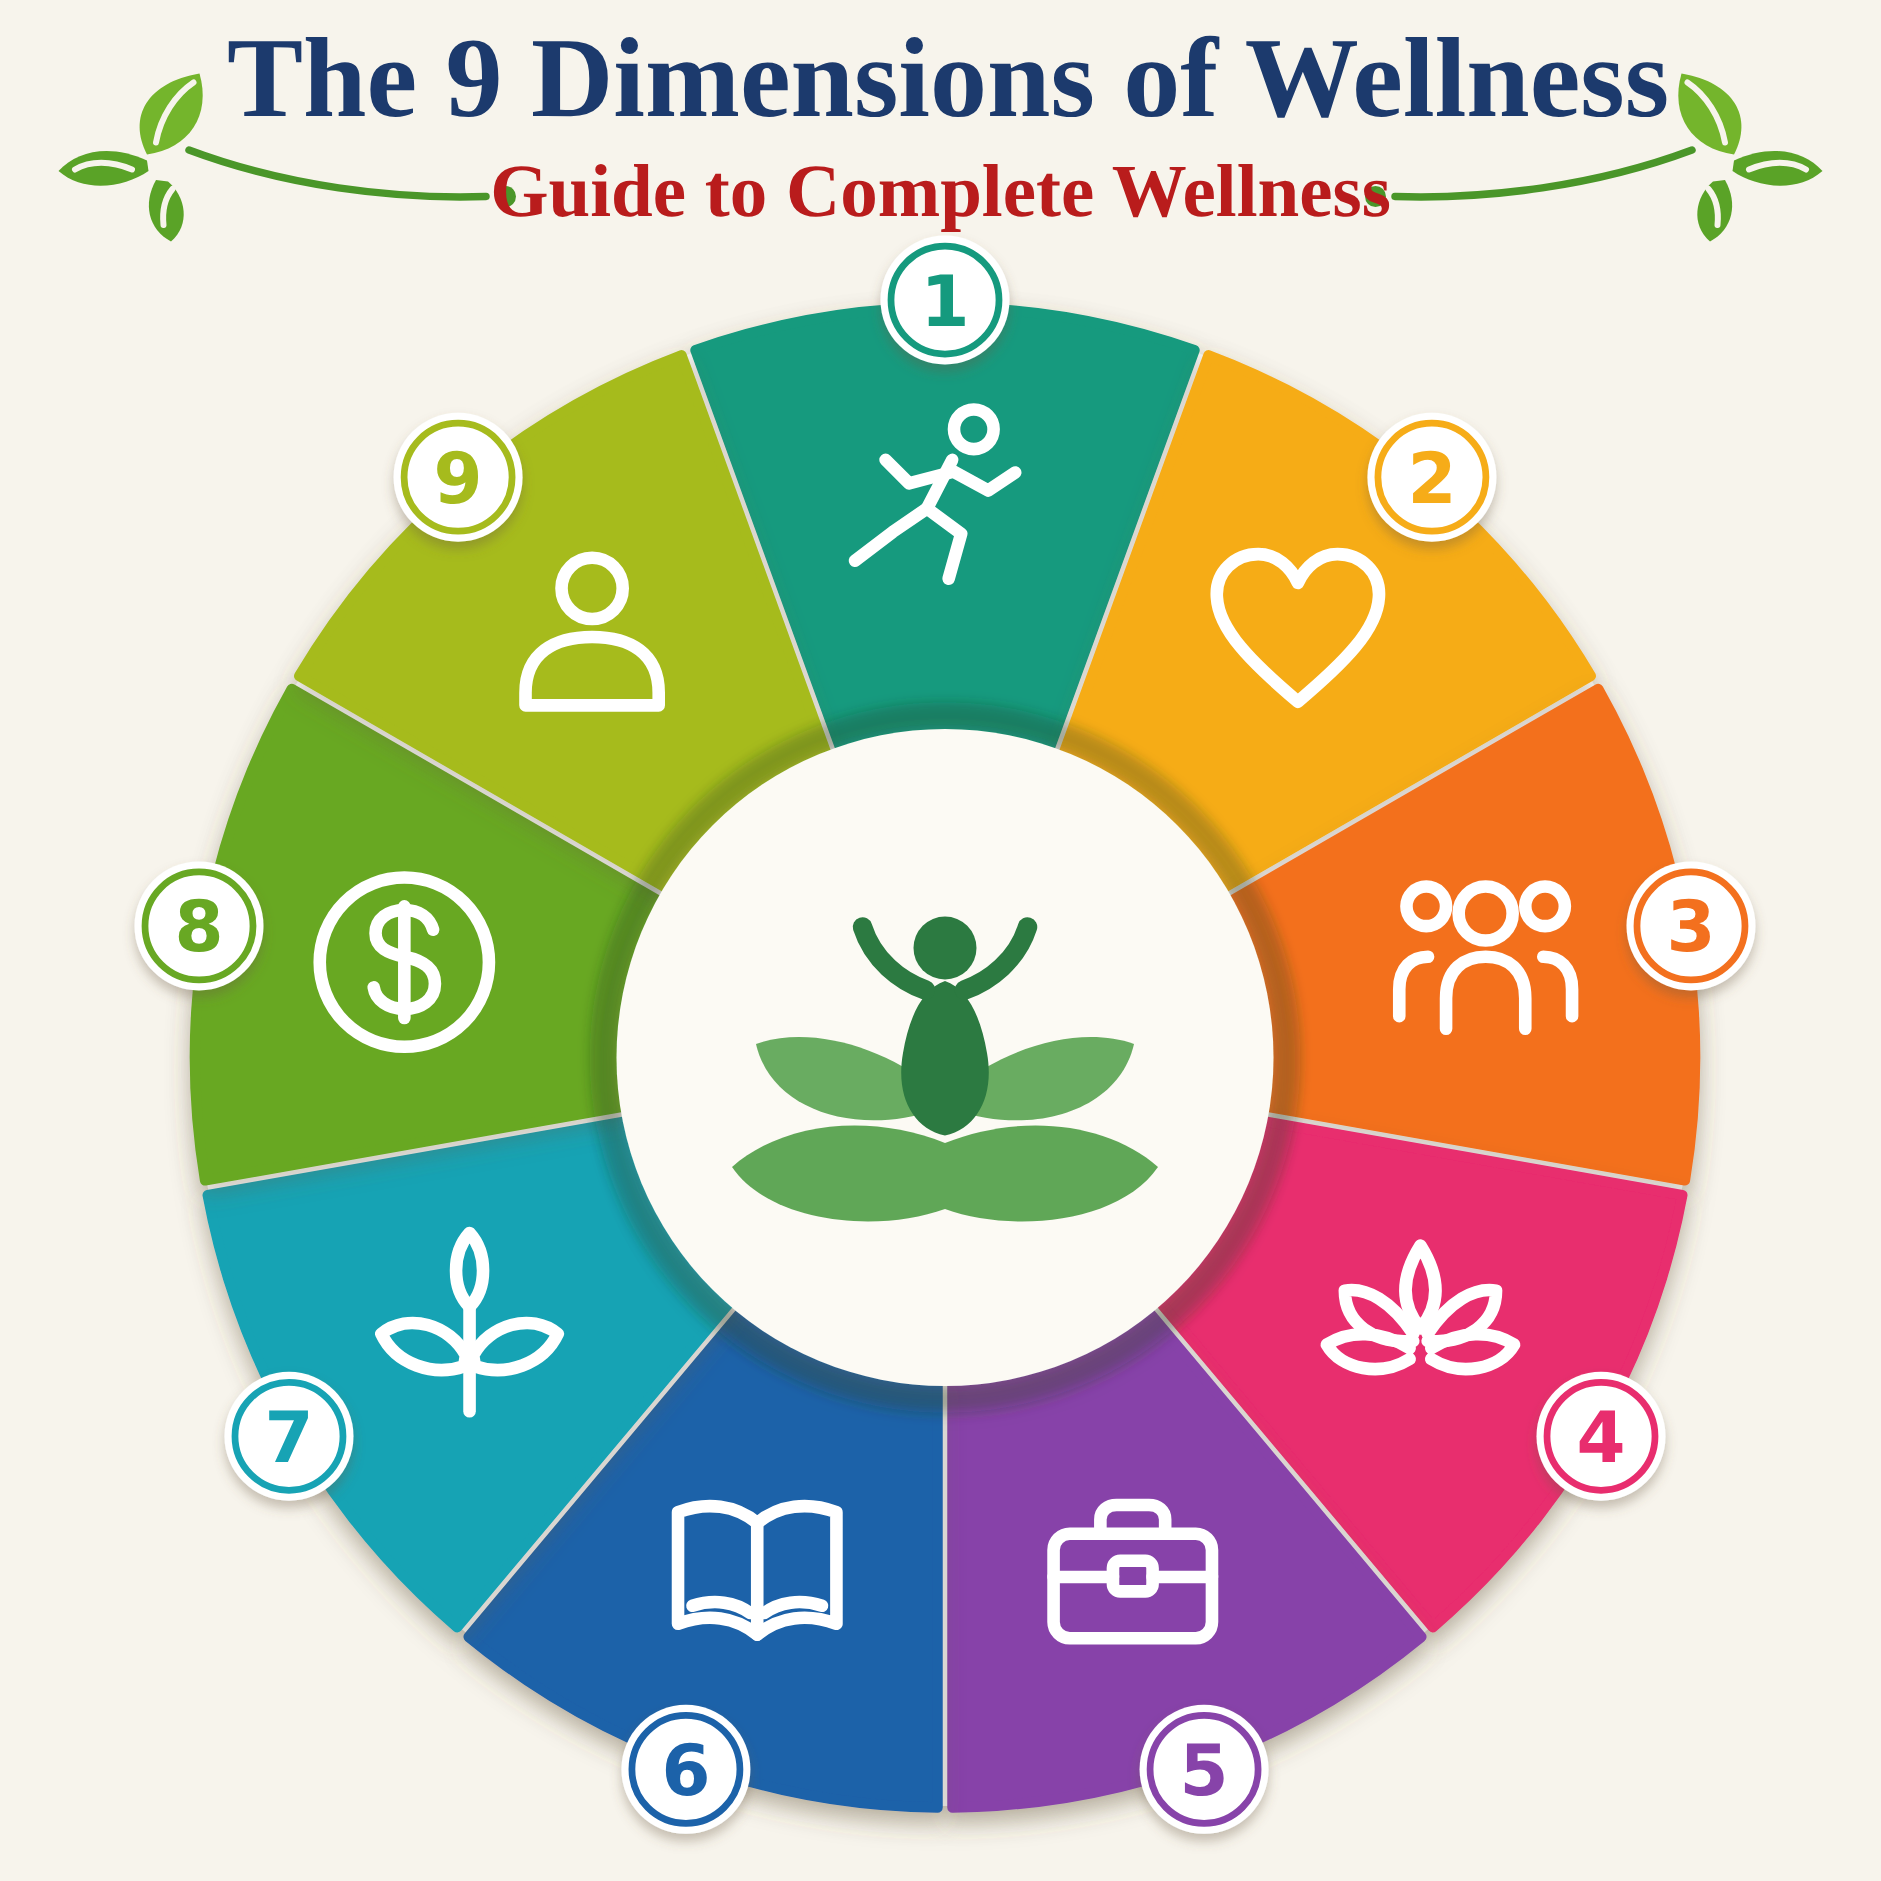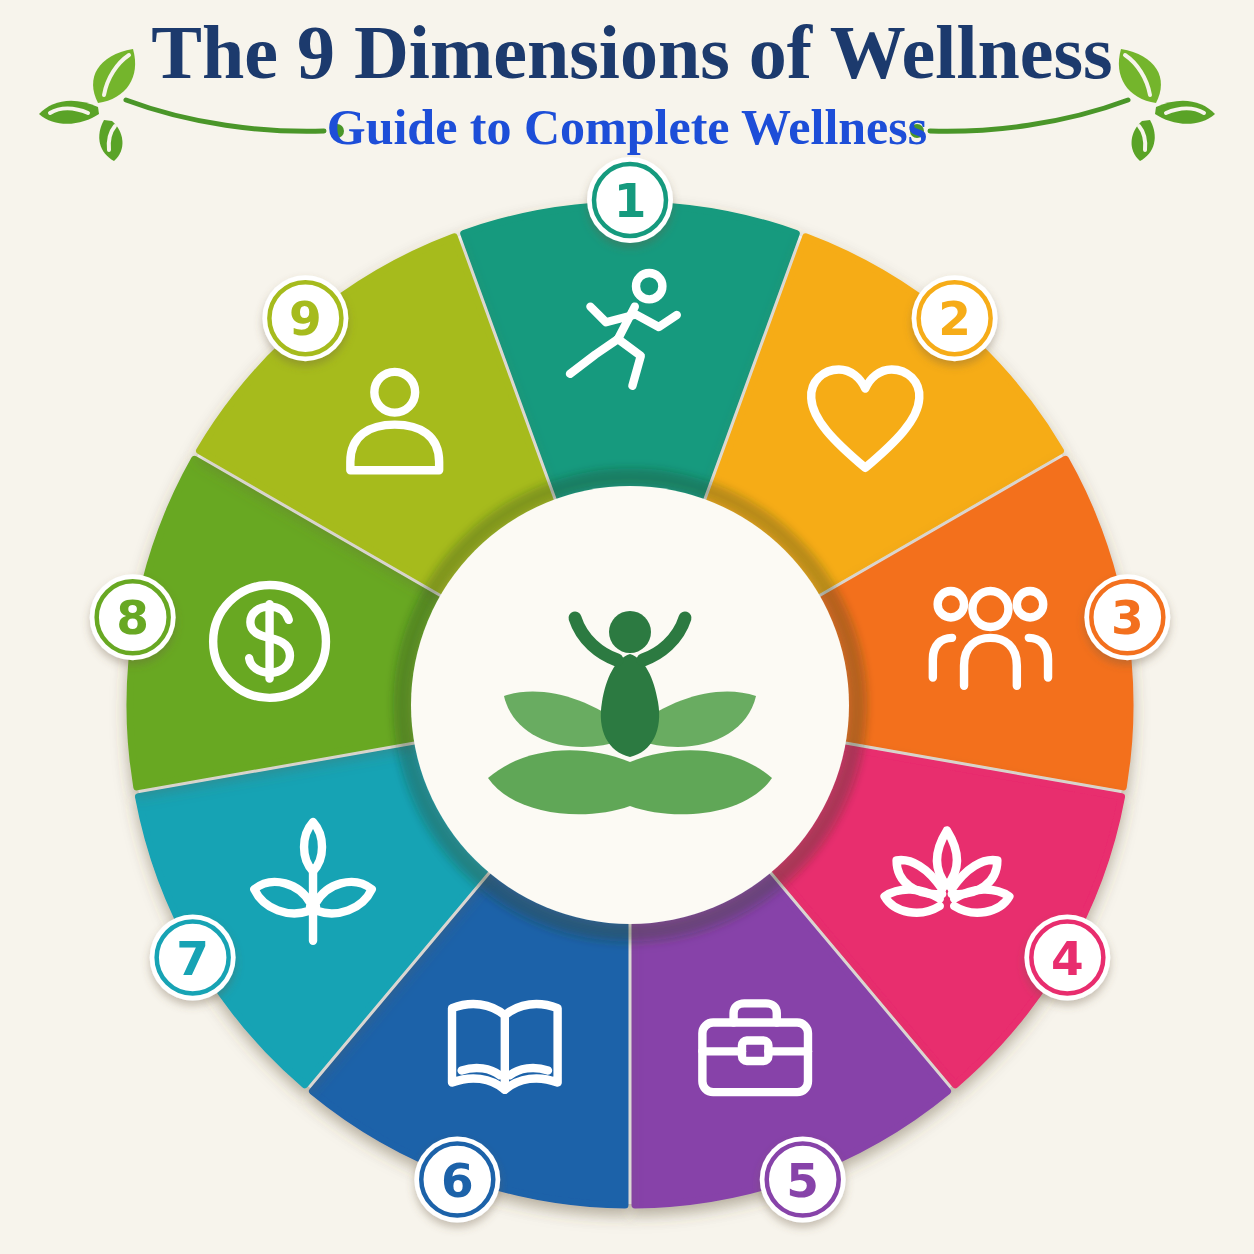--- a/index.html
+++ b/index.html
@@ -46,21 +46,21 @@
         </g>
       </defs>
       <g>
           <use href="#vineL"></use>
         </g>
       <g transform="translate(1254,0) scale(-1,1)">
           <use href="#vineL"></use>
         </g>
     </svg>
     <h1 class="page-title" style="color: rgb(28, 58, 109);">The 9 Dimensions of Wellness</h1>
-    <h2 class="page-subtitle" style="color: #1d4ed8;">Guide to Complete Wellness</h2>
+    <h2 class="page-subtitle" style="color: #b91c1c;">Guide to Complete Wellness</h2>
   </div>
 
   <svg id="wheel-svg" viewBox="0 0 1254 1254">
     <defs>
       <filter id="shSeg" x="-20%" y="-20%" width="140%" height="140%">
         <feDropShadow dx="0" dy="7" stdDeviation="7" flood-color="#6b5b40" flood-opacity="0.30"></feDropShadow>
       </filter>
       <filter id="shBadge" x="-50%" y="-50%" width="200%" height="200%">
         <feDropShadow dx="0" dy="5" stdDeviation="4" flood-color="#6b5b40" flood-opacity="0.35"></feDropShadow>
       </filter>

